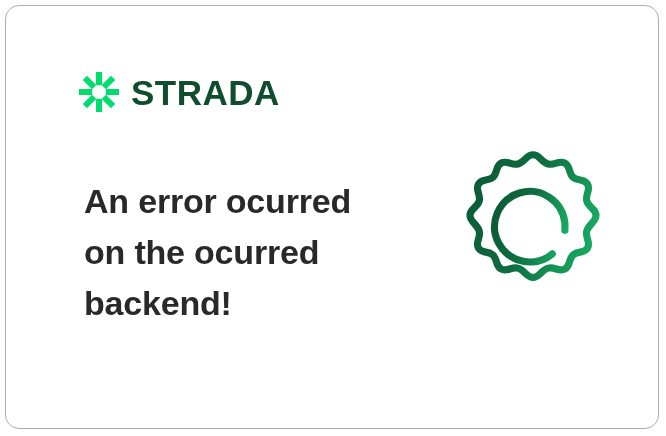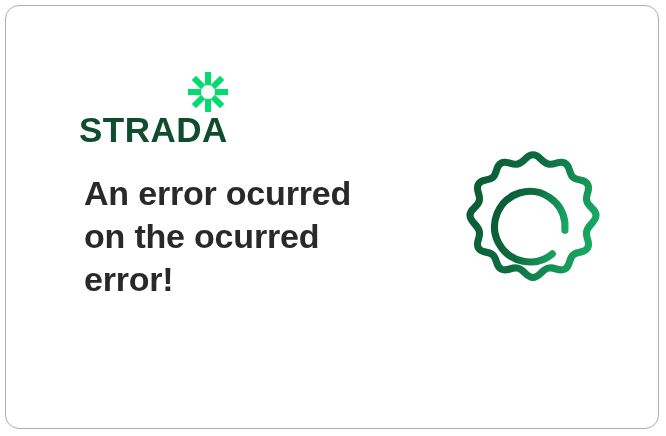--- a/index.html
+++ b/index.html
@@ -27,22 +27,22 @@
     border-radius: 14px;
     overflow: hidden;
   }
 
   
   #brand-lockup {
     position: absolute;
     left: 73px;
     top: 66px;
     display: flex;
-    align-items: flex-end;
-    flex-direction: column;
+    align-items: center;
+    gap: 12px;
   }
   #brand-mark {
     width: 40px;
     height: 40px;
     display: block;
     flex: 0 0 auto;
   }
   #brand-wordmark {
     font-family: "Liberation Sans", sans-serif;
     font-size: 35px;
@@ -62,20 +62,21 @@
     font-family: "Liberation Sans", sans-serif;
     font-size: 34px;
     font-weight: bold;
     line-height: 43px;
     letter-spacing: -0.2px;
     color: #292929;
   }
   #error-headline .hl-line {
     display: block;
     white-space: nowrap;
+    margin-top: 8px;
   }
 
   
   #gear-illustration {
     position: absolute;
     left: 443px;
     top: 137px;
     width: 168px;
     height: 168px;
     display: block;
@@ -103,21 +104,21 @@
         <rect x="42.5" y="67" width="15" height="33" transform="rotate(-45 50 50)"></rect>
       </g>
     </svg>
 
     <div id="brand-wordmark">STRADA</div>
   </div>
 
   <div id="error-headline">
     <span class="hl-line">An error ocurred</span>
     <span class="hl-line">on the ocurred</span>
-    <span class="hl-line">error!</span>
+    <span class="hl-line">backend!</span>
   </div>
 
   <svg id="gear-illustration" viewBox="0 0 200 200" xmlns="http://www.w3.org/2000/svg">
     <defs>
       <linearGradient id="gearGrad" x1="0" y1="0.35" x2="1" y2="0.65">
         <stop offset="0%" stop-color="#0b5c36"></stop>
         <stop offset="45%" stop-color="#0e6d40"></stop>
         <stop offset="100%" stop-color="#18ab63"></stop>
       </linearGradient>
     </defs>

